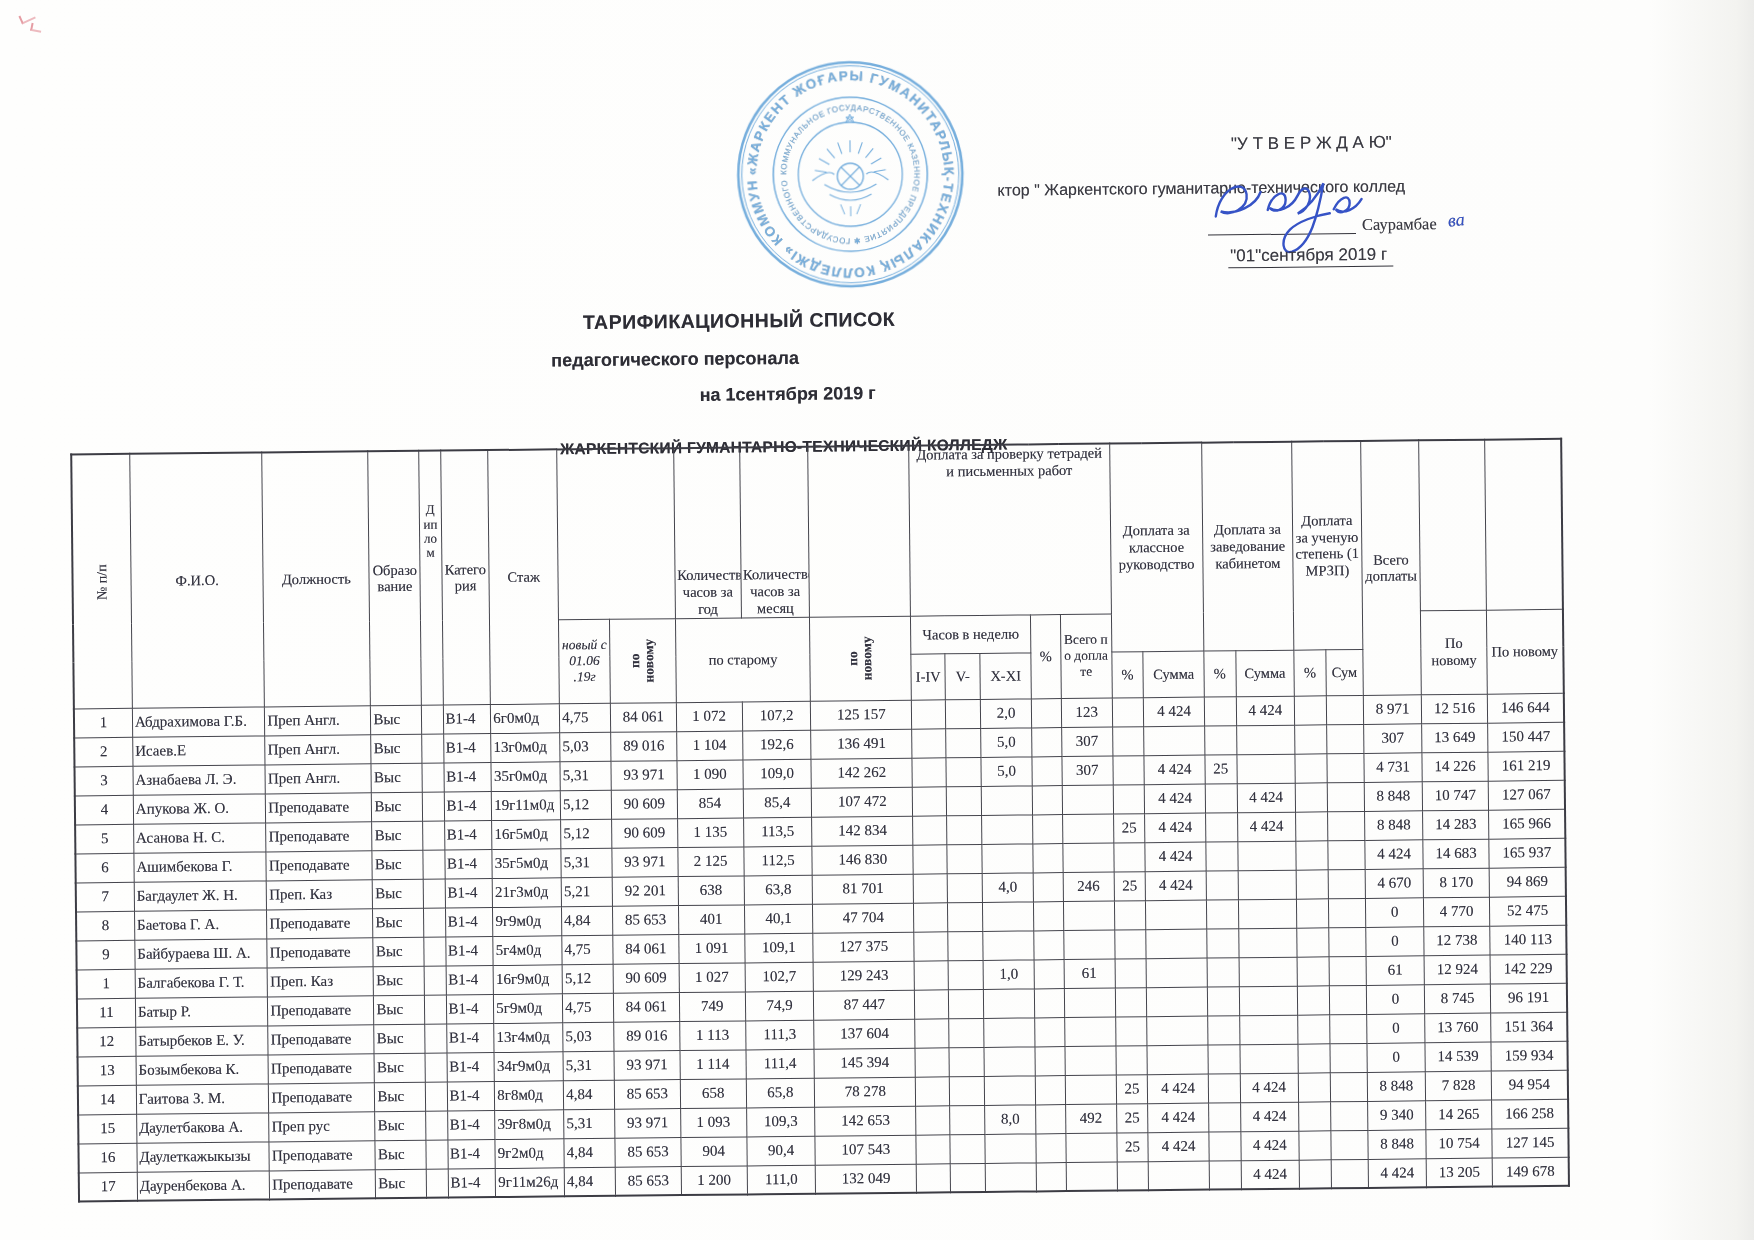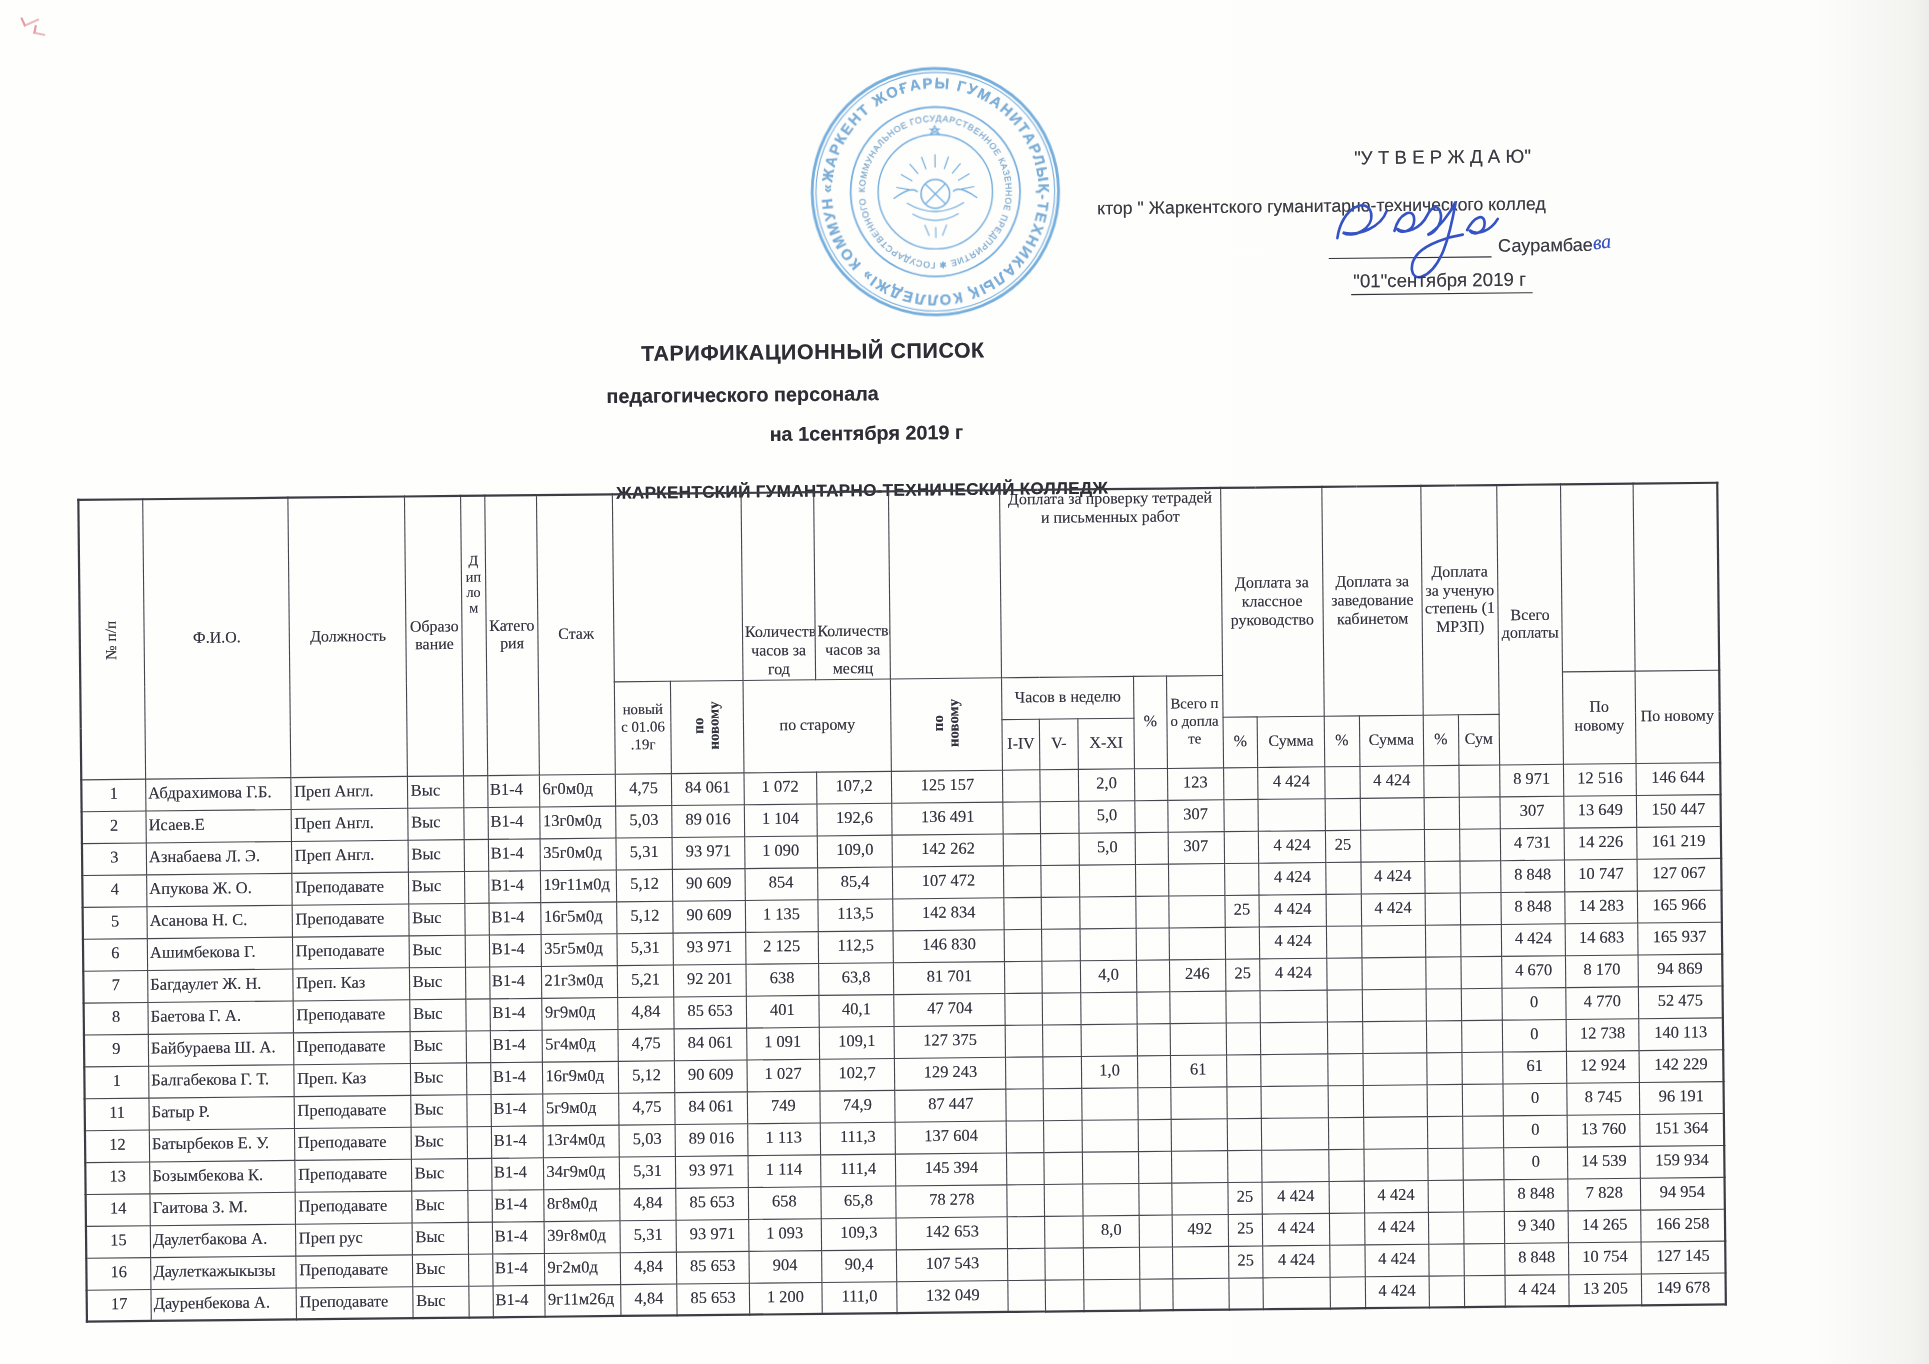--- a/index.html
+++ b/index.html
@@ -17,21 +17,21 @@
   
   .rmark{position:absolute;border-left:2px solid rgba(205,60,75,.5);border-bottom:2px solid rgba(205,60,75,.35);}
   #rmark1{left:26px;top:4px;width:13px;height:7px;transform:rotate(-24deg);}
   #rmark2{left:37px;top:15px;width:9px;height:6px;transform:rotate(12deg);}
 
   
   .sans{font-family:"Liberation Sans","DejaVu Sans",sans-serif;}
   #utv{position:absolute;left:1236px;top:138px;font-size:17px;color:#3a3a42;}
   #director-line{position:absolute;left:1002px;top:183px;font-size:16px;color:#3a3a42;white-space:nowrap;}
   #sig-underline{position:absolute;left:1212px;top:196px;width:148px;height:42px;border-bottom:1.7px solid #33333b;}
-  #sig-name{position:absolute;left:1366px;top:220px;font-size:16.5px;color:#3a3a42;}
+  #sig-name{position:absolute;left:1366px;top:220px;font-size:16.5px;color:#3a3a42;font-family:Liberation Serif, serif;}
   #sig-suffix{position:absolute;left:1452px;top:216px;font-size:18px;color:#3653c6;font-style:italic;font-family:"Liberation Serif",serif;transform:rotate(-6deg);}
   #date-line{position:absolute;left:1232px;top:250px;font-size:17px;color:#3a3a42;border-bottom:1.7px solid #33333b;padding:0 6px 1px 2px;}
   #signature-svg{position:absolute;left:1178px;top:158px;}
 
   
   #title1{position:absolute;left:586px;top:308px;font-size:19.5px;font-weight:bold;letter-spacing:.5px;color:#2d2d35;}
   #title2{position:absolute;left:554px;top:347px;font-size:18px;font-weight:bold;color:#2d2d35;}
   #title3{position:absolute;left:702px;top:383px;font-size:18px;font-weight:bold;color:#2d2d35;}
   #college{position:absolute;left:562px;top:437px;font-size:15.5px;font-weight:bold;letter-spacing:.3px;color:#2d2d35;}
 
@@ -50,31 +50,31 @@
   }
   #tarif{border:2px solid #3c3c44;}
   thead tr.h1{height:170px;}
   thead tr.h2{height:38px;}
   thead tr.h3{height:46px;}
   tbody tr{height:29px;}
   thead th{text-align:center;vertical-align:middle;font-size:14.5px;line-height:1.15;}
   th.blank{border-bottom:1.4px solid #45454d;}
   th.grp-top{vertical-align:top;padding-top:20px;font-size:14.5px;}
   th.bot{vertical-align:bottom;padding-bottom:4px;}
-  th.bold, .bold{font-weight:bold;}
+  th.bold, .bold{font-weight:bold;font-style:italic;}
   th.small{font-size:13.5px;line-height:1.2;}
   .vert{display:inline-block;transform:rotate(-90deg);white-space:nowrap;font-size:14px;}
   .vert2{display:inline-block;transform:rotate(-90deg);width:58px;white-space:normal;line-height:1.05;font-size:13.5px;font-weight:bold;}
   .vclip{width:15px;height:150px;margin:0 auto;overflow:hidden;word-break:break-all;line-height:1.1;font-size:13px;text-align:center;}
   .wrapall{word-break:break-all;}
   
   tbody td{text-align:center;}
   tbody td:nth-child(2),tbody td:nth-child(3),tbody td:nth-child(4),
   tbody td:nth-child(5),tbody td:nth-child(6),tbody td:nth-child(7){text-align:left;padding-left:4px;}
-  tbody td:nth-child(8){text-align:center;padding-right:3px;}
+  tbody td:nth-child(8){text-align:left;padding-right:3px;}
 </style>
 </head>
 <body>
 
 <div id="scan">
 
   <div id="rmark1" class="rmark"></div>
   <div id="rmark2" class="rmark"></div>
 
   <svg id="stamp" width="244" height="244" viewBox="0 0 244 244">

